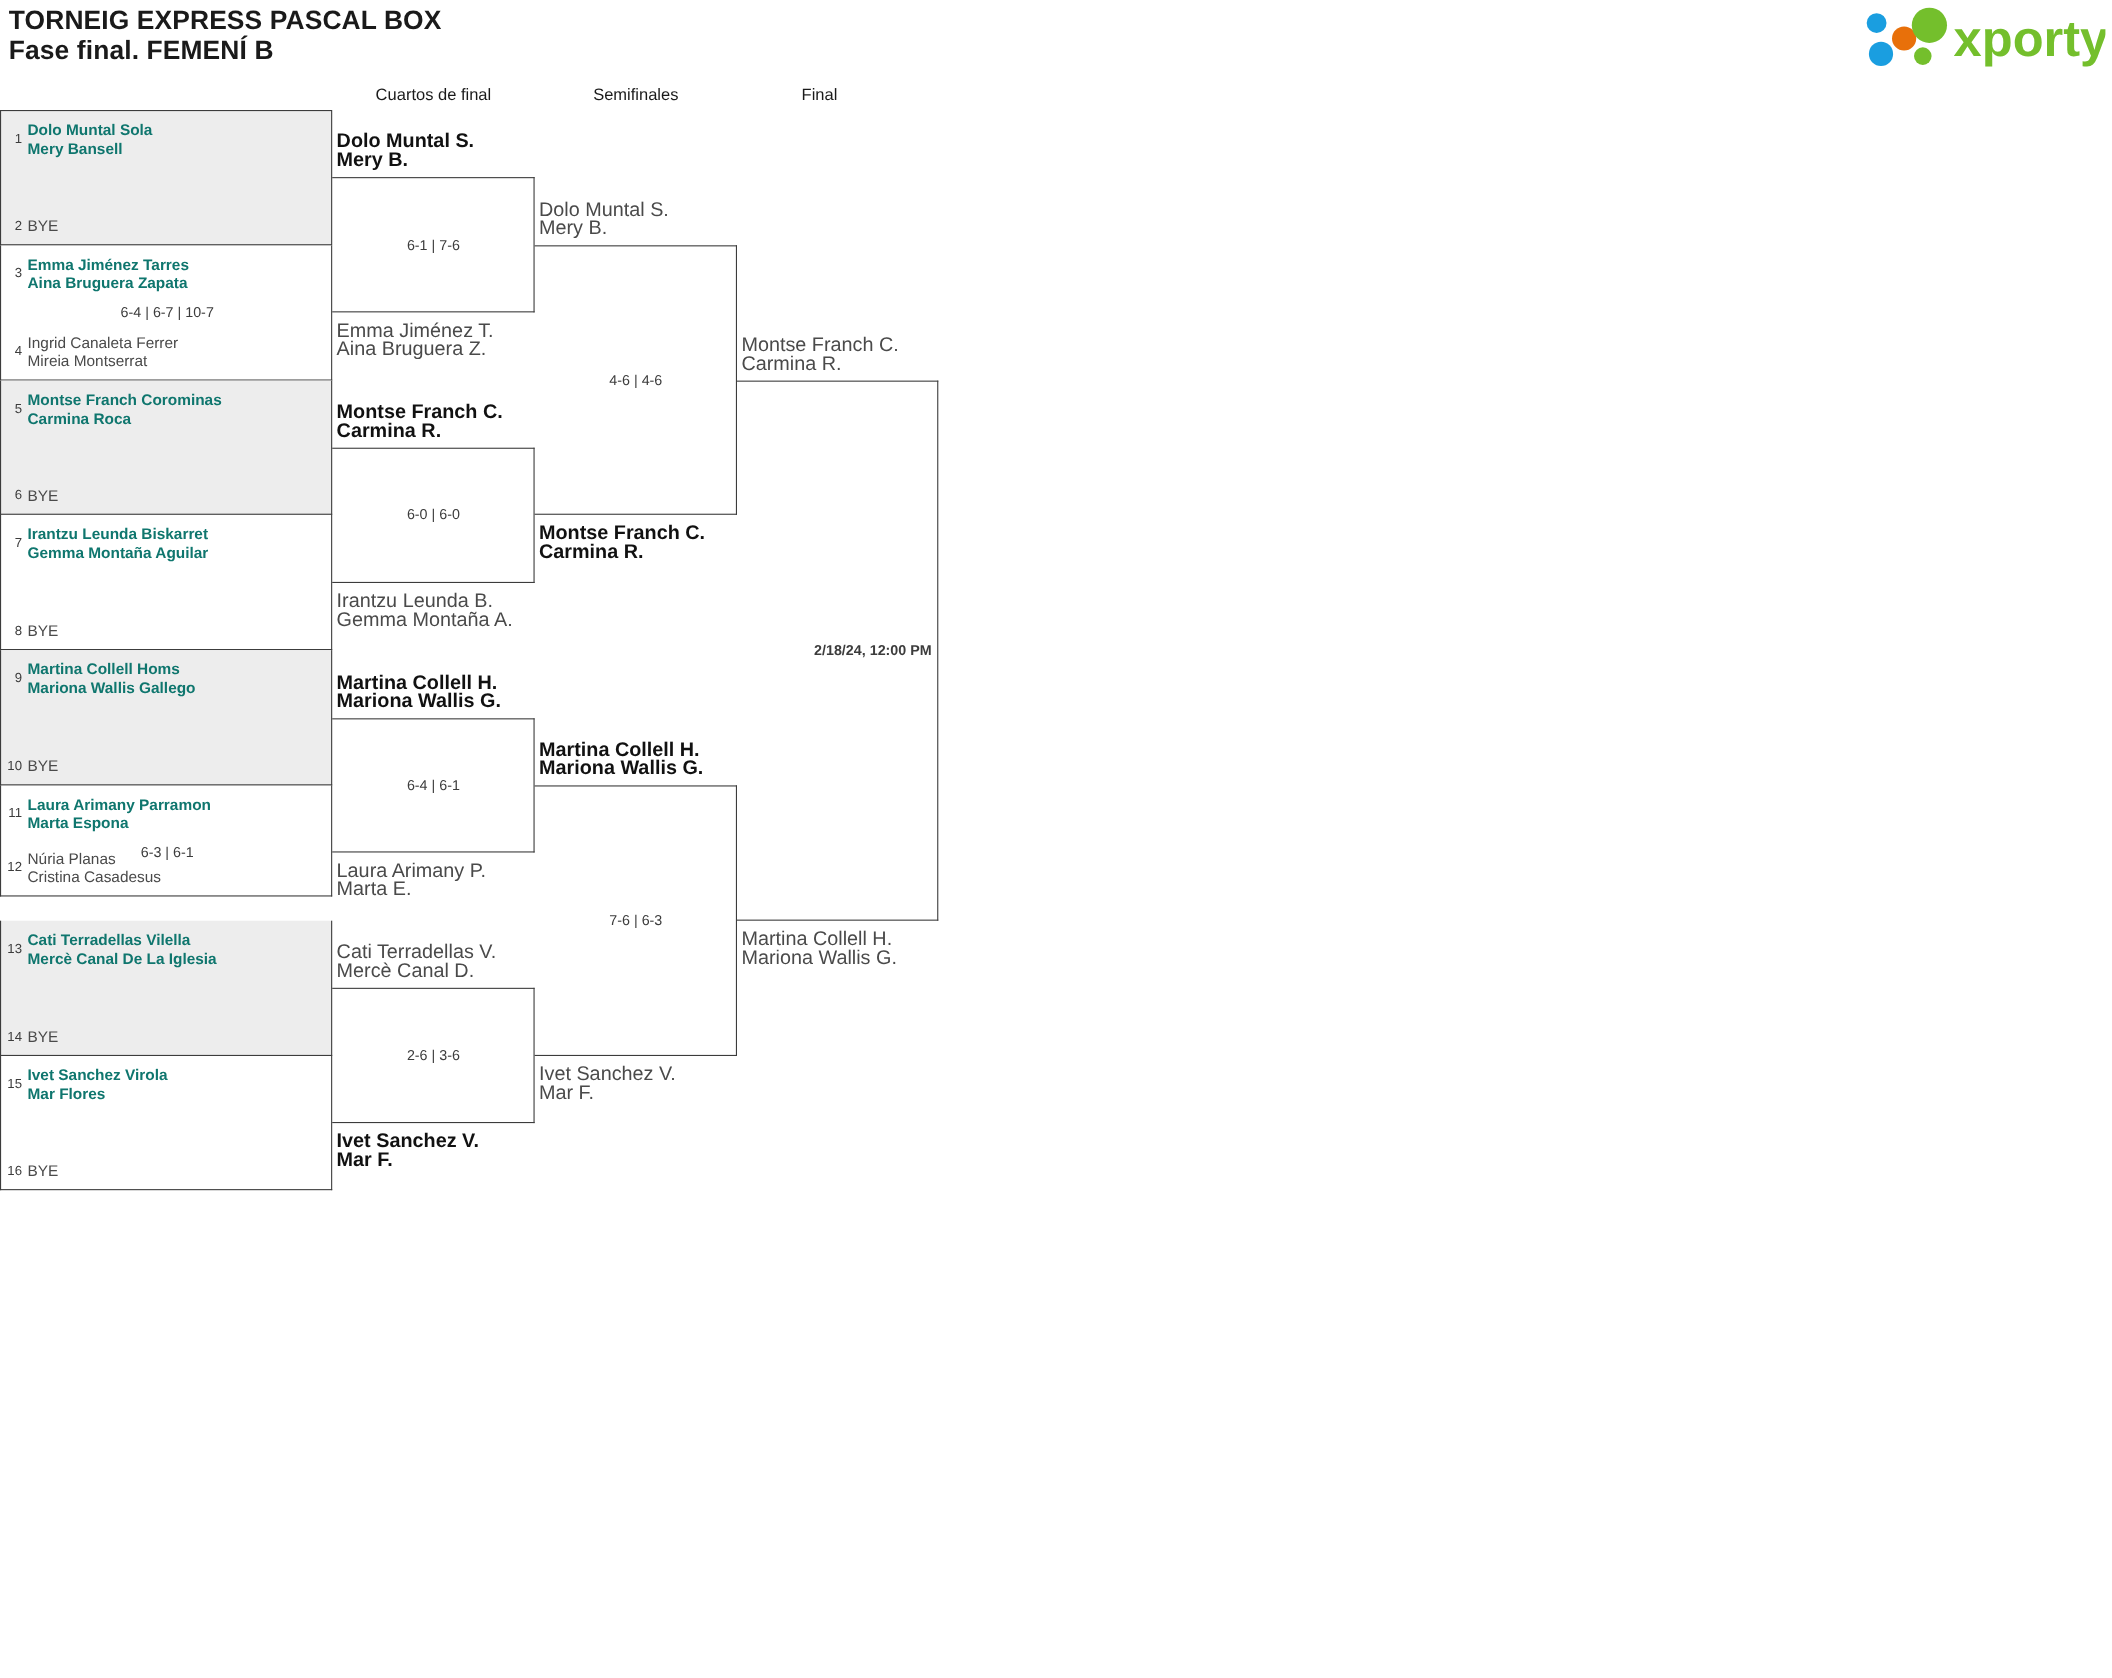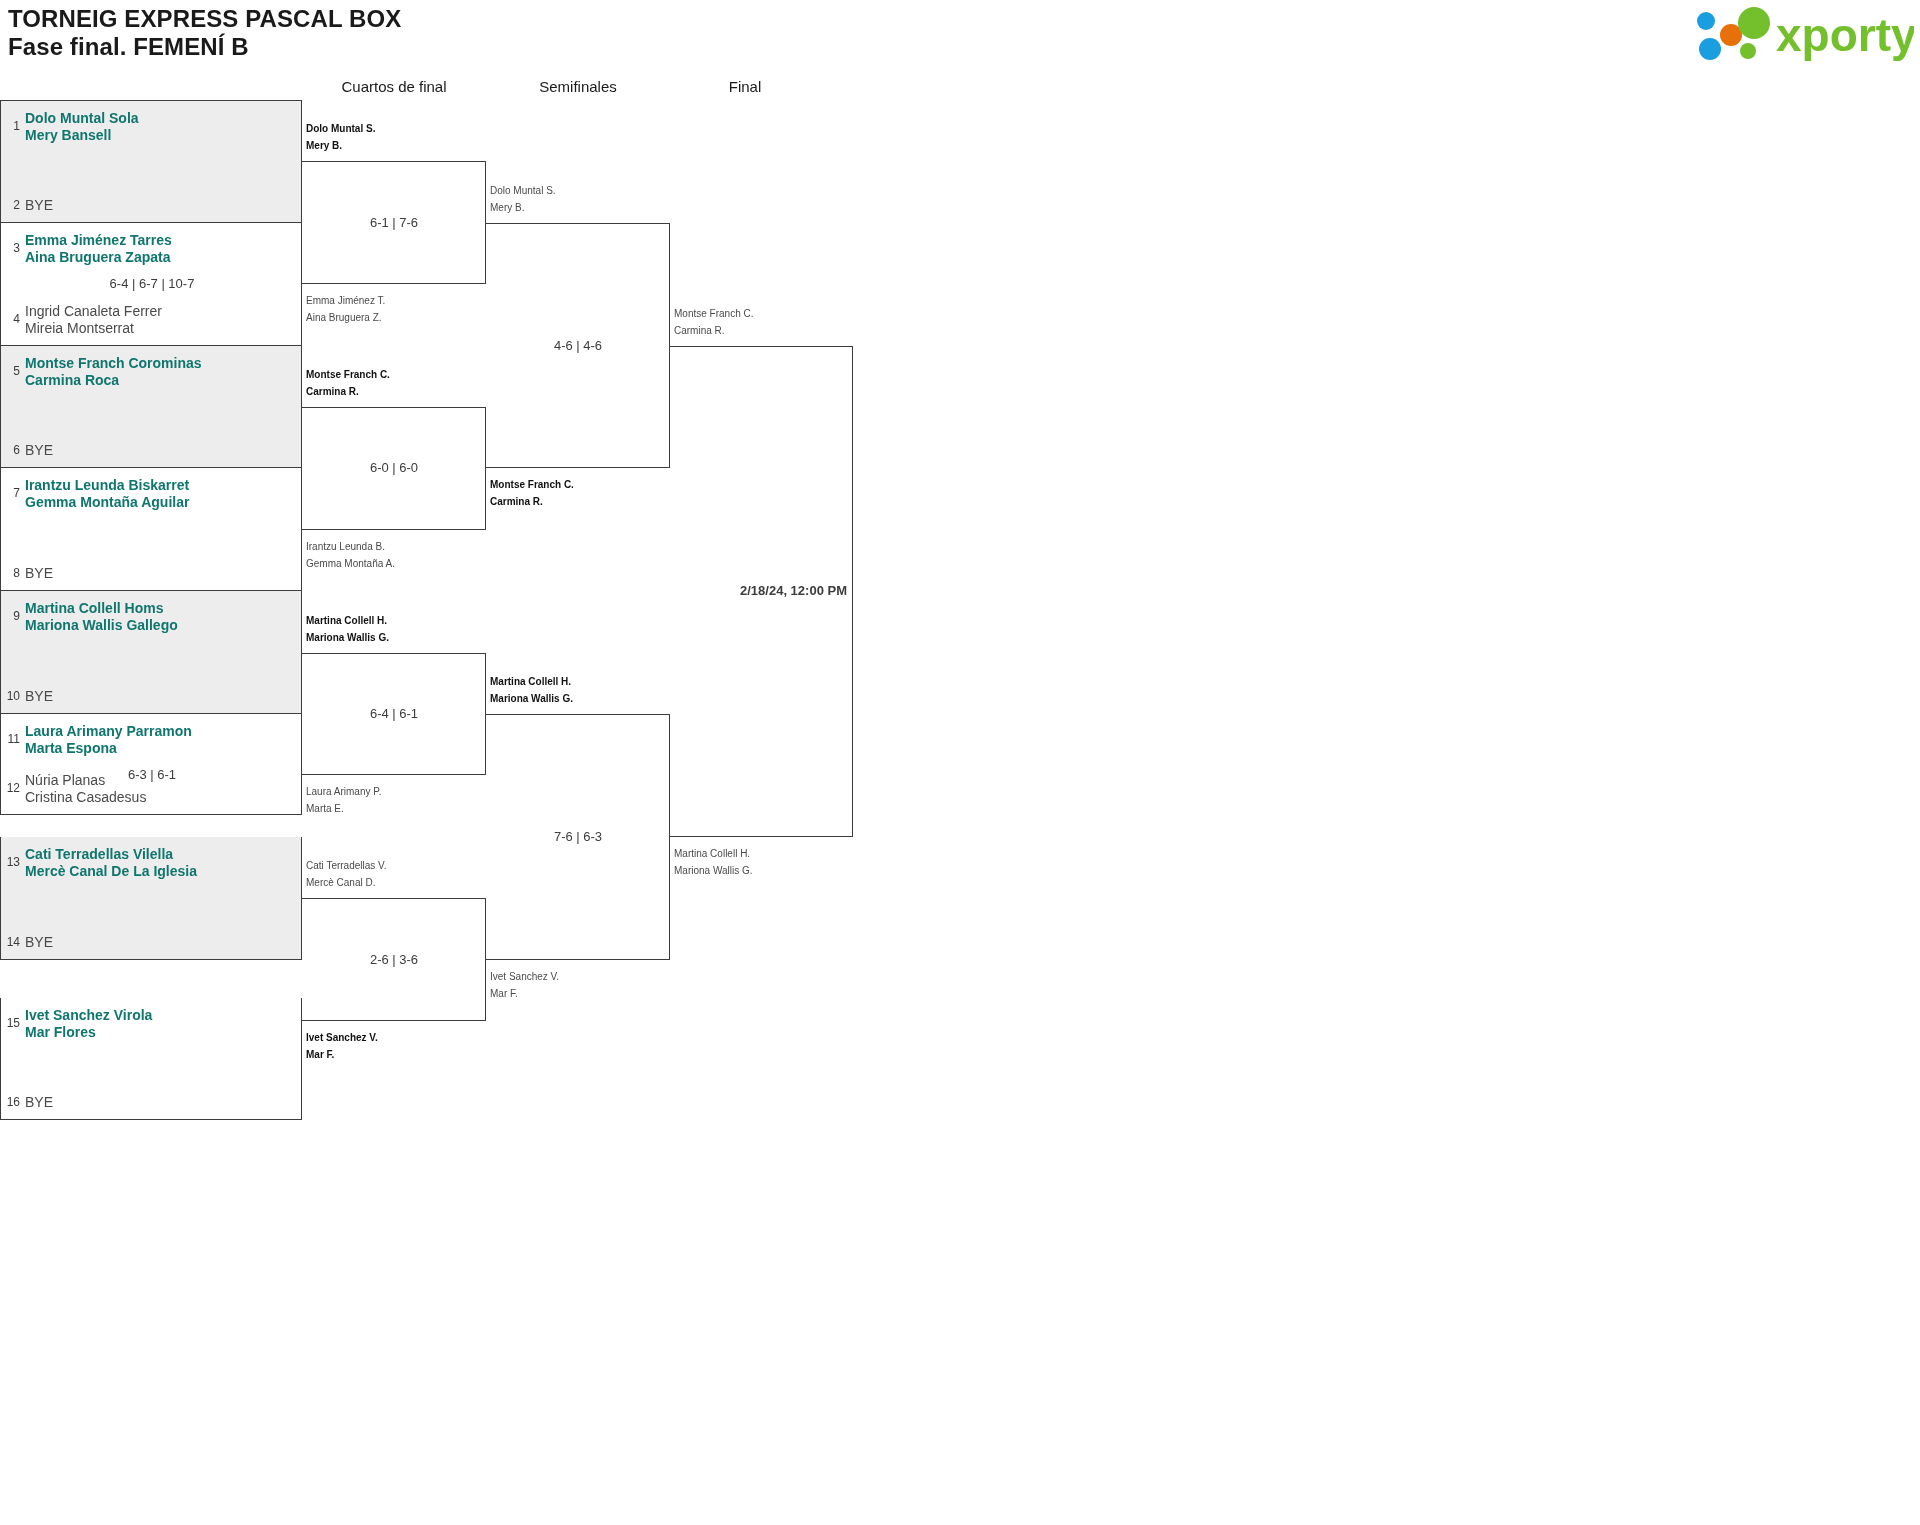--- a/index.html
+++ b/index.html
@@ -83,21 +83,21 @@
     border-right: 1px solid #3c3c3c;
     border-bottom: 1px solid #3c3c3c;
   }
   .conn-score {
     position: absolute; text-align: center;
     font-size: 13px; color: #3c3c3c; white-space: nowrap;
   }
 
   
   .adv {
-    position: absolute; font-size: 10px; line-height: 17px; white-space: nowrap;
+    position: absolute; font-size: 18px; line-height: 17px; white-space: nowrap;
   }
   .adv.winner { font-weight: bold; color: #111; }
   .adv.loser  { font-weight: normal; color: #4a4a4a; }
   .adv .name-line { display: block; }
 </style>
 </head>
 <body>
 
 <div id="header">
   <div id="title-block">
@@ -215,21 +215,21 @@
         <div class="names">
           <span class="name-line">Cati Terradellas Vilella</span>
           <span class="name-line">Mercè Canal De La Iglesia</span>
         </div>
       </div>
       <div class="r1-team bottom loser bye">
         <div class="seed">14</div>
         <div class="bye-label">BYE</div>
       </div>
     </div>
-    <div class="r1-match" style="top:959.6px; height:122.8px;margin-top:38px;">
+    <div class="r1-match" style="top:959.6px; height:122.8px;">
       <div class="r1-team top winner">
         <div class="seed">15</div>
         <div class="names">
           <span class="name-line">Ivet Sanchez Virola</span>
           <span class="name-line">Mar Flores</span>
         </div>
       </div>
       <div class="r1-team bottom loser bye">
         <div class="seed">16</div>
         <div class="bye-label">BYE</div>

